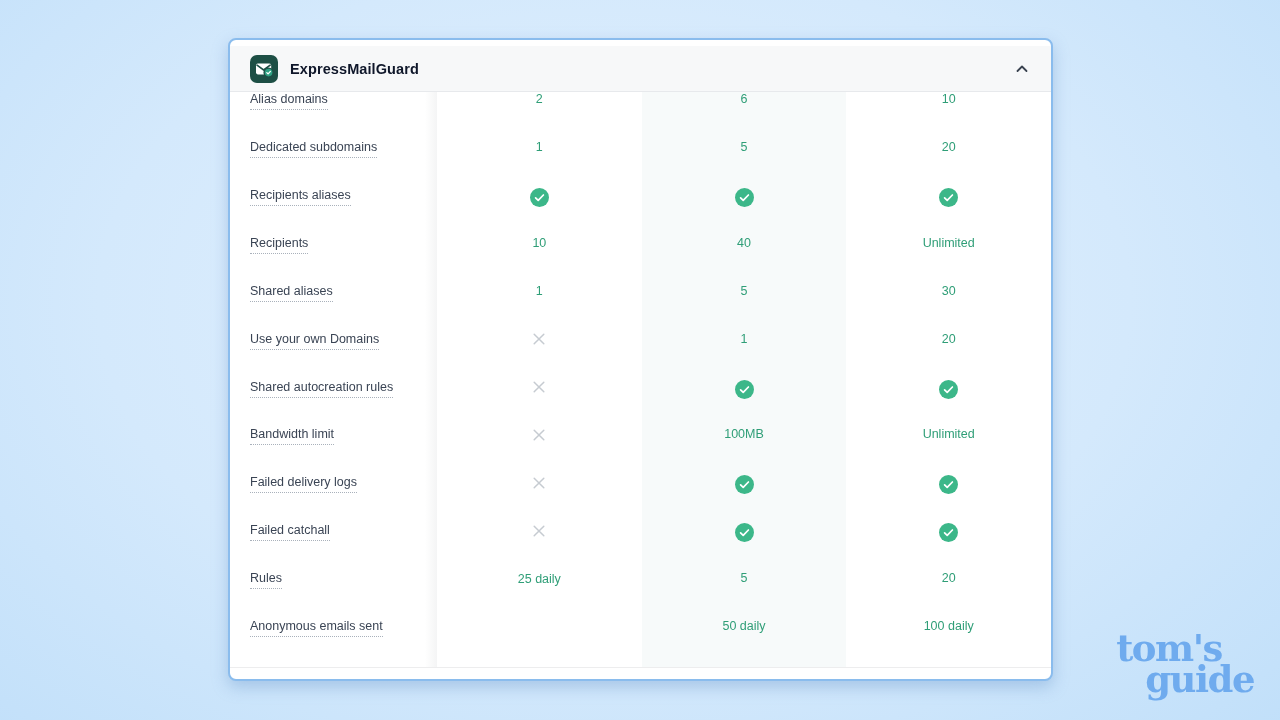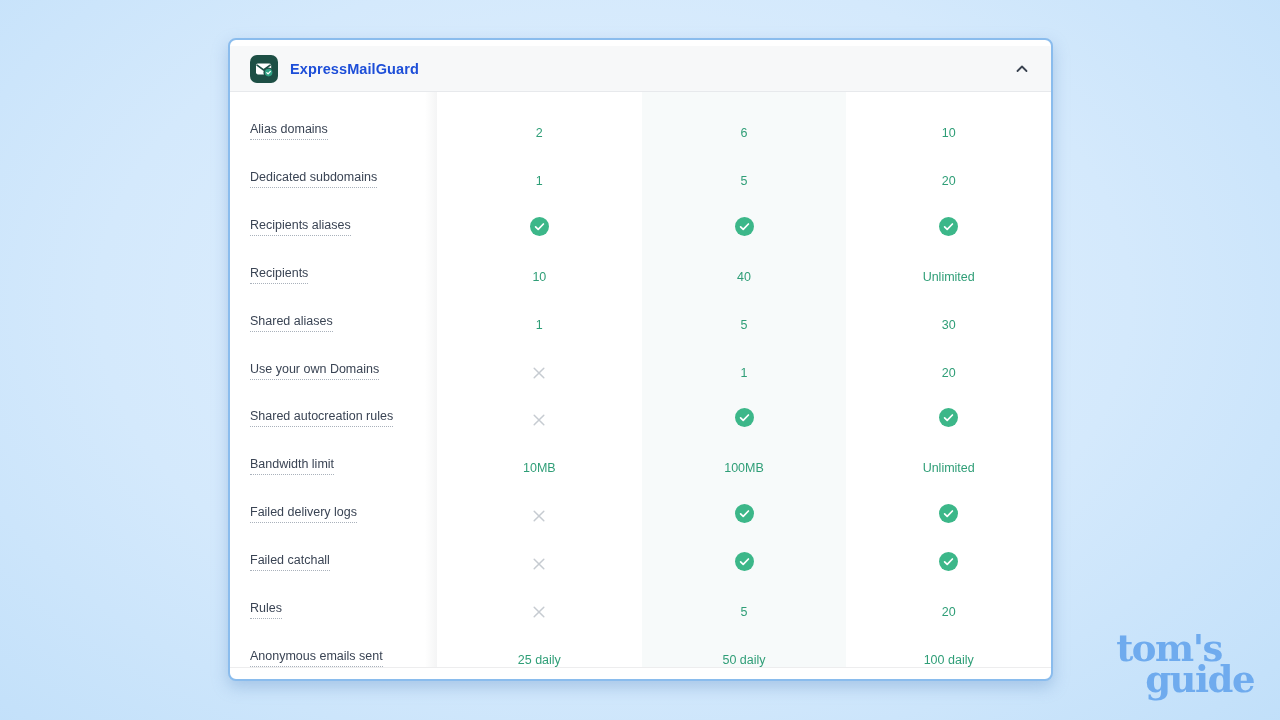--- a/index.html
+++ b/index.html
@@ -34,42 +34,42 @@
     height:46px;
     background:#f7f8f9;
     border-bottom:1px solid #e7e9ec;
     display:flex; align-items:center;
     padding:0 20px;
     cursor:pointer;
   }
   .logo-badge { width:28px; height:28px; flex:0 0 auto; display:flex; }
   .accordion-title {
     margin-left:12px;
-    font-size:14.5px; font-weight:bold; color:#1d4ed8; letter-spacing:0.1px;
+    font-size:14.5px; font-weight:bold; color:#0f172a; letter-spacing:0.1px;
   }
   .chevron { margin-left:auto; display:flex; }
 
   
   .table {
     display:flex;
     height:576px;
     border-bottom:1px solid #ededee;
   }
   .col { display:flex; flex-direction:column; }
   .label-col {
     width:207px; position:relative; background:#ffffff; z-index:2;
   }
   .label-col::after {
     content:""; position:absolute; top:0; bottom:0; right:0; width:12px;
     background:linear-gradient(to right, rgba(40,50,60,0) 0%, rgba(40,50,60,0.05) 100%);
   }
   .value-col { flex:1 1 0; background:#ffffff; }
   .value-col.tinted { background:#f7fafa; }
 
-  .cell { height:48px; display:flex; align-items:flex-end; }
+  .cell { height:48px; display:flex; align-items:flex-start; }
   .label-cell { padding-left:20px; }
   .value-cell { justify-content:center; }
 
   .feature-label {
     font-size:12.5px; color:#3a4454;
     border-bottom:1px dotted #a9b1bb;
     padding-bottom:3px;
     cursor:help;
   }
   .value-text { font-size:12.5px; color:#2f9e77; }
@@ -166,23 +166,20 @@
           </span>
         </div>
         <div class="cell value-cell">
           <span class="icon-cross">
             <svg width="14" height="14" viewBox="0 0 14 14">
               <path d="M2.2 2.2 L11.8 11.8 M11.8 2.2 L2.2 11.8" stroke="#c6cbd1" stroke-width="1.5" stroke-linecap="round"></path>
             </svg>
           </span>
         </div>
         <div class="cell value-cell">
-          <span class="value-text">10MB</span>
-        </div>
-        <div class="cell value-cell">
           <span class="icon-cross">
             <svg width="14" height="14" viewBox="0 0 14 14">
               <path d="M2.2 2.2 L11.8 11.8 M11.8 2.2 L2.2 11.8" stroke="#c6cbd1" stroke-width="1.5" stroke-linecap="round"></path>
             </svg>
           </span>
         </div>
         <div class="cell value-cell">
           <span class="icon-cross">
             <svg width="14" height="14" viewBox="0 0 14 14">
               <path d="M2.2 2.2 L11.8 11.8 M11.8 2.2 L2.2 11.8" stroke="#c6cbd1" stroke-width="1.5" stroke-linecap="round"></path>

